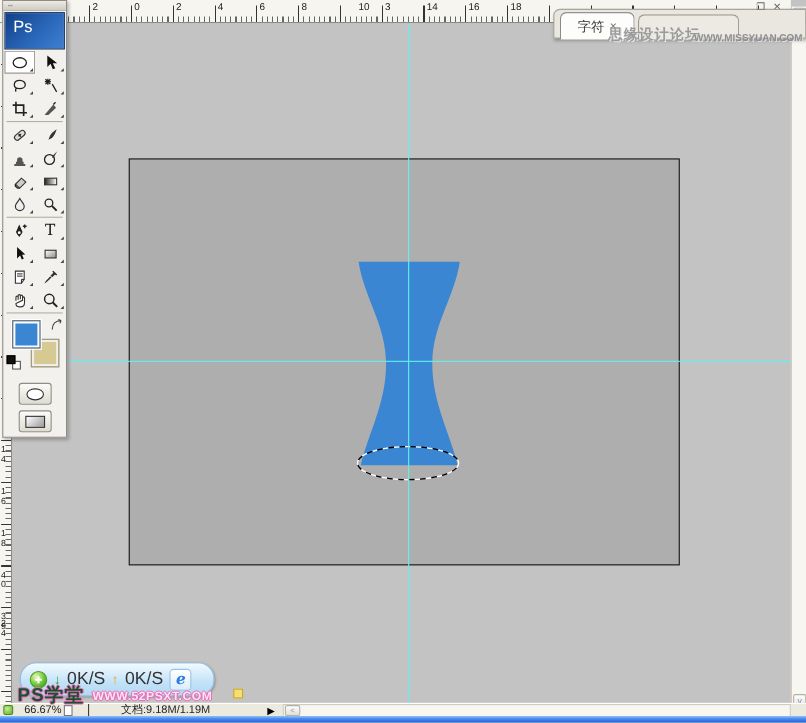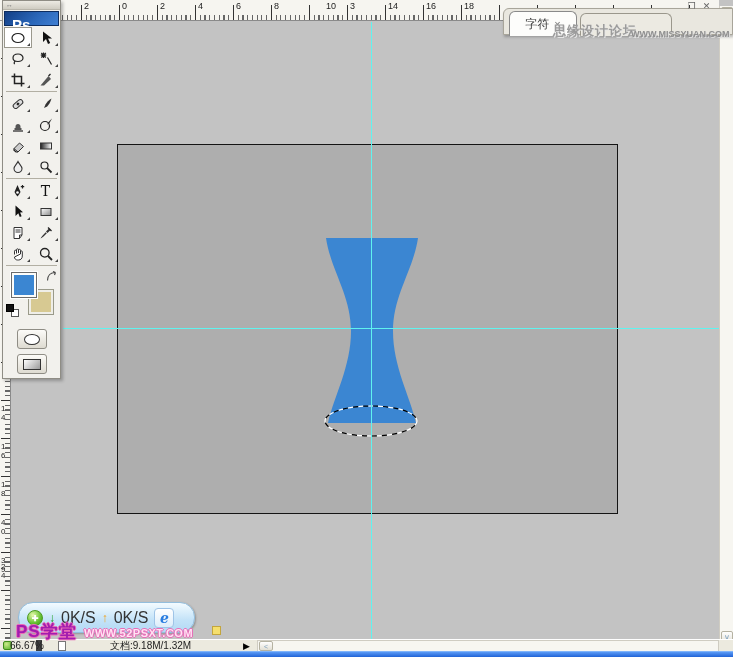--- a/index.html
+++ b/index.html
@@ -17,21 +17,21 @@
   .v-ruler { position:absolute; left:0; top:21px; width:11px; height:630px; background:#f6f5f0; border-right:1px solid #8a8a8a; z-index:3; overflow:hidden; }
   .v-ruler .minor { position:absolute; top:-1px; bottom:0; right:0; width:5px;
     background:repeating-linear-gradient(180deg,#666 0 1px,transparent 1px 4.75px); }
   .v-ruler .major { position:absolute; top:-1px; bottom:0; right:0; width:9px;
     background:repeating-linear-gradient(180deg,#333 0 1px,transparent 1px 38px); }
   .v-ruler .lbl { position:absolute; left:1px; width:6px; font-size:8px; line-height:9px; color:#222; word-break:break-all; }
 
   
   .toolbox { position:absolute; left:2px; top:0; width:59px; background:#f2f1ed; border:1px solid #8f8d85; box-shadow:2px 2px 3px rgba(0,0,0,.25); z-index:5; padding-bottom:4px; }
   .grip { height:9px; background:linear-gradient(#eceae3,#cfccc2); color:#777; font-size:7px; line-height:8px; padding-left:3px; border-bottom:1px solid #b9b6ab; }
-  .pslogo { margin:1px; height:15px; background:linear-gradient(135deg,#123f86 0%,#2a66b8 55%,#3f7fd2 100%); color:#fff; font-weight:bold; font-size:15px; line-height:25px; padding-left:7px; letter-spacing:0; border:1px solid #0d2d60; }
+  .pslogo { margin:1px; height:34px; background:linear-gradient(135deg,#123f86 0%,#2a66b8 55%,#3f7fd2 100%); color:#fff; font-weight:normal; font-size:15px; line-height:25px; padding-left:7px; letter-spacing:0; border:1px solid #0d2d60; }
   .tools { display:grid; grid-template-columns:28px 28px; justify-content:center; }
   .tool { width:28px; height:21px; display:flex; align-items:center; justify-content:center; position:relative; }
   .tool svg { width:16px; height:16px; }
   .tool::after { content:""; position:absolute; right:2px; bottom:2px; border-left:3px solid transparent; border-bottom:3px solid #444; }
   .tool.sel { background:#fff; box-shadow:inset 0 0 0 1px #9a988d; }
   .tsep { height:1px; background:#b2afa3; margin:1px 3px; }
   .tletter { font-family:"DejaVu Serif", serif; font-size:14px; color:#111; line-height:14px; }
 
   .colors { position:relative; height:54px; margin-top:4px; }
   .fg-sw { position:absolute; left:8px; top:2px; width:26px; height:26px; background:#3b86d2; border:1px solid #6b6b6b; box-shadow:0 0 0 2px #fdfdfb inset; outline:1px solid #fff; }
@@ -70,29 +70,29 @@
   
   .widget { position:absolute; left:18px; top:602px; width:177px; height:31px; border-radius:15px; background:linear-gradient(#f3fbff,#c2e2f8 60%,#b3d9f4); border:1px solid #93bedd; box-shadow:1px 1px 2px rgba(0,0,0,.25); z-index:7; display:flex; align-items:center; padding:0 8px; gap:6px; }
   .orb { width:16px; height:16px; border-radius:50%; background:radial-gradient(circle at 35% 30%, #e8f9b0, #6cc537 55%, #2f9013); border:1px solid #4d9a20; color:#fff; font-size:8px; line-height:15px; text-align:center; font-weight:bold; }
   .arrow-down { color:#1d9e1d; font-weight:bold; font-size:12px; }
   .arrow-up { color:#f0a01a; font-weight:bold; font-size:12px; }
   .speed { font-size:16px; color:#333; }
   .ie { width:20px; height:20px; border-radius:4px; background:linear-gradient(#ffffff,#dcedfa); border:1px solid #9fc4e7; font-family:"DejaVu Serif", serif; font-style:italic; font-weight:bold; color:#2a7de0; font-size:14px; line-height:18px; text-align:center; }
   .yellow-mark { position:absolute; left:212px; top:626px; width:9px; height:9px; background:#f5df6d; border:1px solid #c3a53d; z-index:7; }
 
   
-  .wm-bottom { position:absolute; left:16px; top:620px; z-index:8; color:#a21caf; font-weight:bold; font-size:17px;
+  .wm-bottom { position:absolute; left:16px; top:620px; z-index:8; color:#14532d; font-weight:bold; font-size:17px;
     text-shadow:-1px 0 #e86db8, 1px 0 #e86db8, 0 -1px #e86db8, 0 1px #e86db8; letter-spacing:1px; }
   .wm-bottom-url { position:absolute; left:84px; top:627px; z-index:8; color:#ffe3f3; font-weight:bold; font-size:11px;
     text-shadow:-1px 0 #e86db8, 1px 0 #e86db8, 0 -1px #e86db8, 0 1px #e86db8; letter-spacing:0.5px; }
 
   
   .statusbar { position:absolute; left:0; top:639px; width:733px; height:12px; background:#eceadf; border-top:1px solid #fff; z-index:4; font-size:10px; color:#222; }
   .st-icon { position:absolute; left:3px; top:1px; width:9px; height:9px; background:radial-gradient(circle at 35% 30%, #cdeB8a, #57b32c); border:1px solid #3f8d1a; border-radius:2px; }
-  .zoomval { position:absolute; left:10px; top:0; width:32px; border-right:6px solid #404040; height:12px; line-height:12px; }
+  .zoomval { position:absolute; left:22px; top:0; width:59px; border-right:1px solid #404040; height:12px; line-height:12px; }
   .pageico { position:absolute; left:58px; top:1px; width:8px; height:10px; background:#fff; border:1px solid #777; }
   .docsizes { position:absolute; left:110px; top:0; height:12px; line-height:12px; }
   .st-expand { position:absolute; left:243px; top:1px; font-size:9px; line-height:10px; color:#000; }
   .h-scroll { position:absolute; left:257px; top:0; width:462px; height:12px; background:#f7f6f1; border:1px solid #cfccc2; }
   .h-scroll .sbtn2 { position:absolute; left:1px; top:0px; width:14px; height:10px; background:linear-gradient(#fefefe,#e2dfd4); border:1px solid #b5b2a2; border-radius:2px; color:#7b9ebd; font-size:7px; line-height:9px; text-align:center; }
   .taskbar { position:absolute; left:0; top:651px; width:733px; height:6px; background:linear-gradient(#5a9bf7,#2163d6); border-top:1px solid #7fb3fa; z-index:5; }
 
   svg .ln { fill:none; stroke:#222; stroke-width:1.2; }
 </style>
 </head>
@@ -330,20 +330,20 @@
 </div>
 <div class="yellow-mark"></div>
 
 <div class="wm-bottom">PS学堂</div>
 <div class="wm-bottom-url">WWW.52PSXT.COM</div>
 
 <div class="statusbar">
   <div class="st-icon"></div>
   <span class="zoomval">66.67%</span>
   <div class="pageico"></div>
-  <span class="docsizes">文档:9.18M/1.32M</span>
+  <span class="docsizes">文档:9.18M/1.19M</span>
   <span class="st-expand">▶</span>
   <div class="h-scroll">
     <div class="sbtn2">&lt;</div>
   </div>
 </div>
 
 <div class="taskbar"></div>
 
 </body></html>

